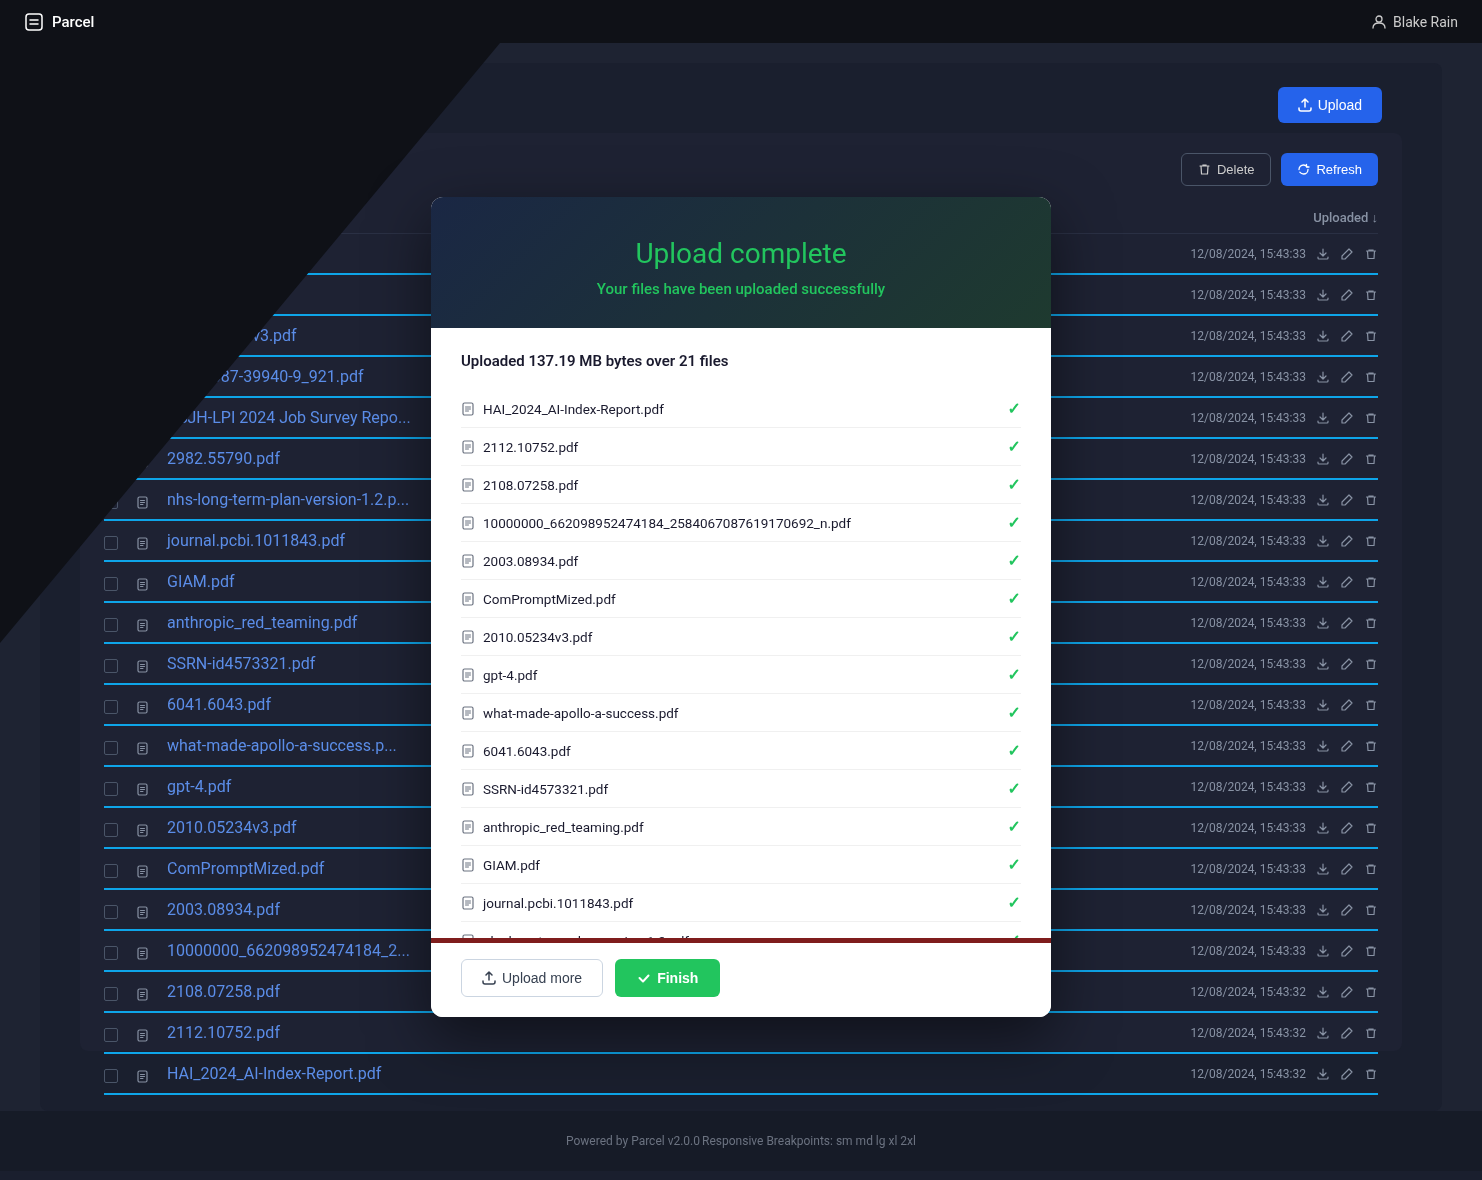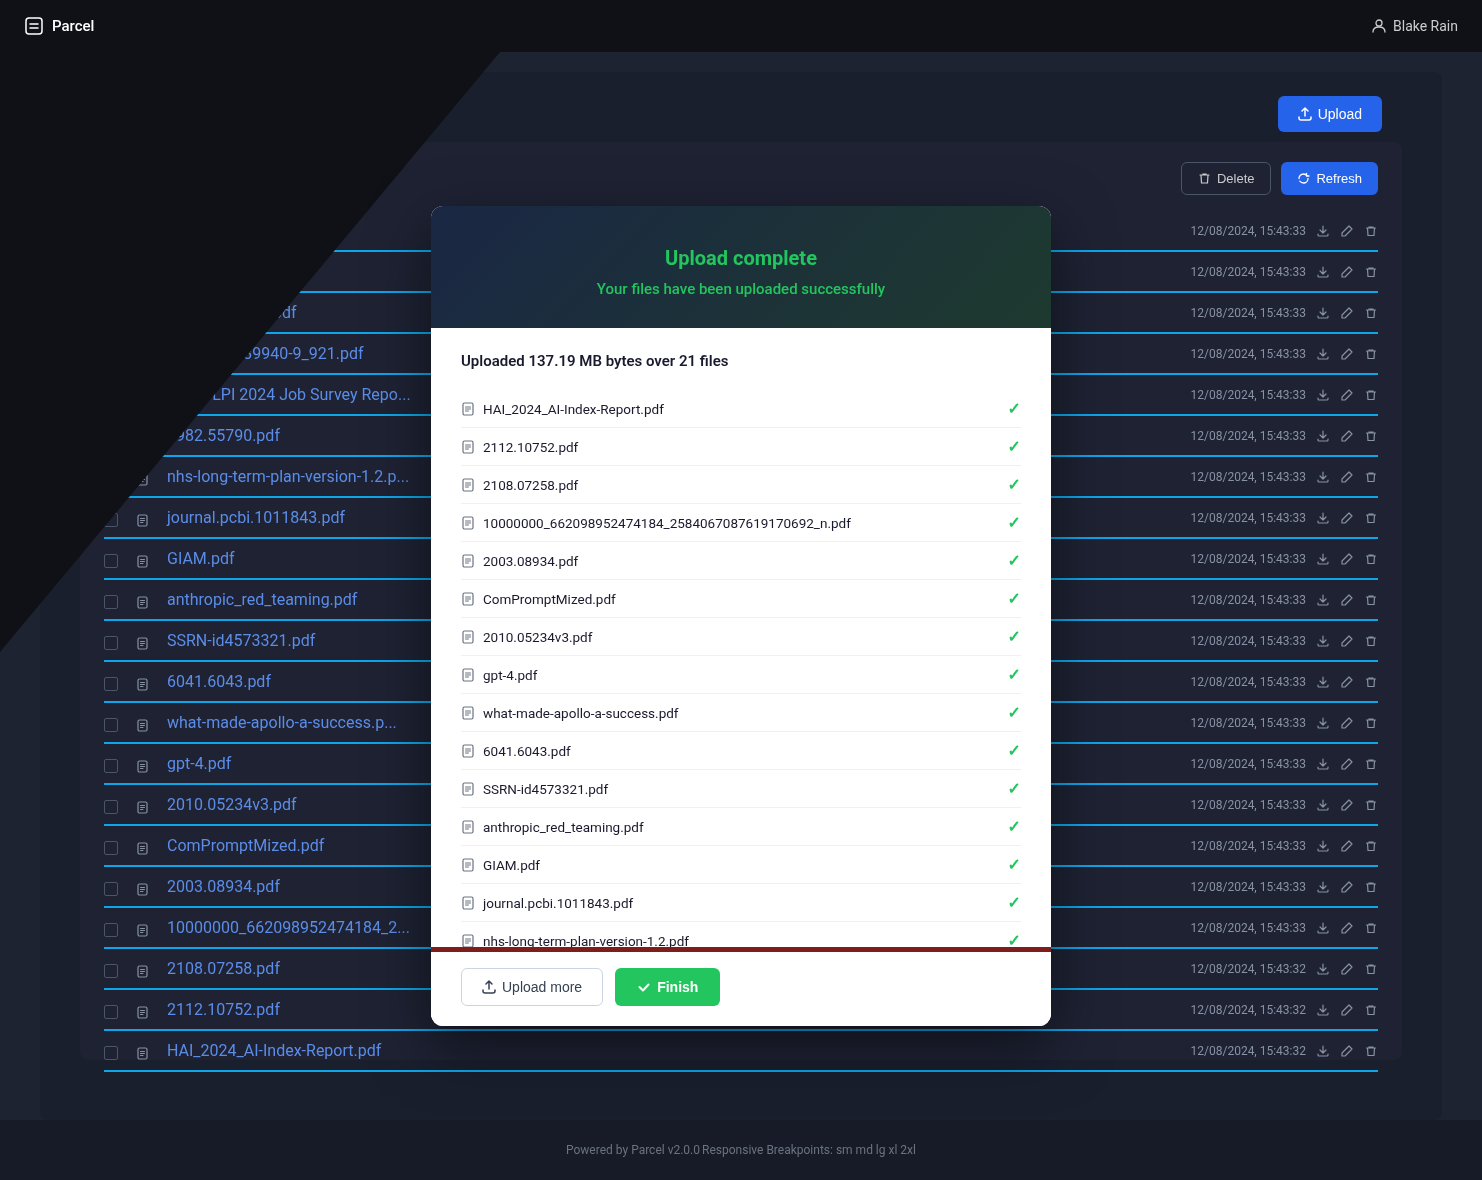--- a/index.html
+++ b/index.html
@@ -8,21 +8,21 @@
       background: #1a1f2e;
       width: 1482px;
       height: 1180px;
       overflow: hidden;
       position: relative;
     }
 
     
     .top-nav {
       background: #0f1117;
-      height: 52px;
+      height: 43px;
       display: flex;
       align-items: center;
       justify-content: space-between;
       padding: 0 24px;
       position: relative;
       z-index: 10;
     }
     .nav-logo {
       display: flex;
       align-items: center;
@@ -269,22 +269,22 @@
       flex-direction: column;
     }
 
     .modal-header {
       background: linear-gradient(135deg, #1a2744 0%, #1e3a2f 100%);
       padding: 40px 30px 30px;
       text-align: center;
     }
     .modal-title {
       color: #22c55e;
-      font-size: 20px;
-      font-weight: 700;
+      font-size: 28px;
+      font-weight: 400;
       margin-bottom: 10px;
     }
     .modal-subtitle {
       color: #22c55e;
       font-size: 15px;
       font-weight: 500;
     }
 
     .modal-body {
       padding: 24px 30px;
@@ -431,20 +431,31 @@
           <button class="btn-refresh">
             <svg width="13" height="13" viewBox="0 0 13 13" fill="none">
               <path d="M2 6.5A4.5 4.5 0 016.5 2c1.5 0 2.8.7 3.7 1.8M11 6.5A4.5 4.5 0 016.5 11c-1.5 0-2.8-.7-3.7-1.8" stroke="#fff" stroke-width="1.3" stroke-linecap="round"></path>
               <path d="M9.5 1.5v2.5H12" stroke="#fff" stroke-width="1.3" stroke-linecap="round" stroke-linejoin="round"></path>
             </svg>
             <span>Refresh</span>
           </button>
         </div>
       </div>
 
+      <div class="table-header">
+        <div class="table-header-left">
+          <div class="row-checkbox"></div>
+          <span>File</span>
+          <span>↑</span>
+        </div>
+        <div class="table-header-right">
+          <span>Uploaded</span>
+          <span> ↓</span>
+        </div>
+      </div>
 
       <div id="table-rows-container">
       <div class="table-row">
       <div class="table-row-left">
         <div class="row-checkbox"></div>
         <svg width="13" height="13" viewBox="0 0 13 13" fill="none">
           <rect x="2" y="1" width="9" height="11" rx="1.5" stroke="#8892a4" stroke-width="1.2"></rect>
           <path d="M4.5 4.5h4M4.5 6.5h4M4.5 8.5h2.5" stroke="#8892a4" stroke-width="1" stroke-linecap="round"></path>
         </svg>
         <span>2007.15293.pdf</span>

